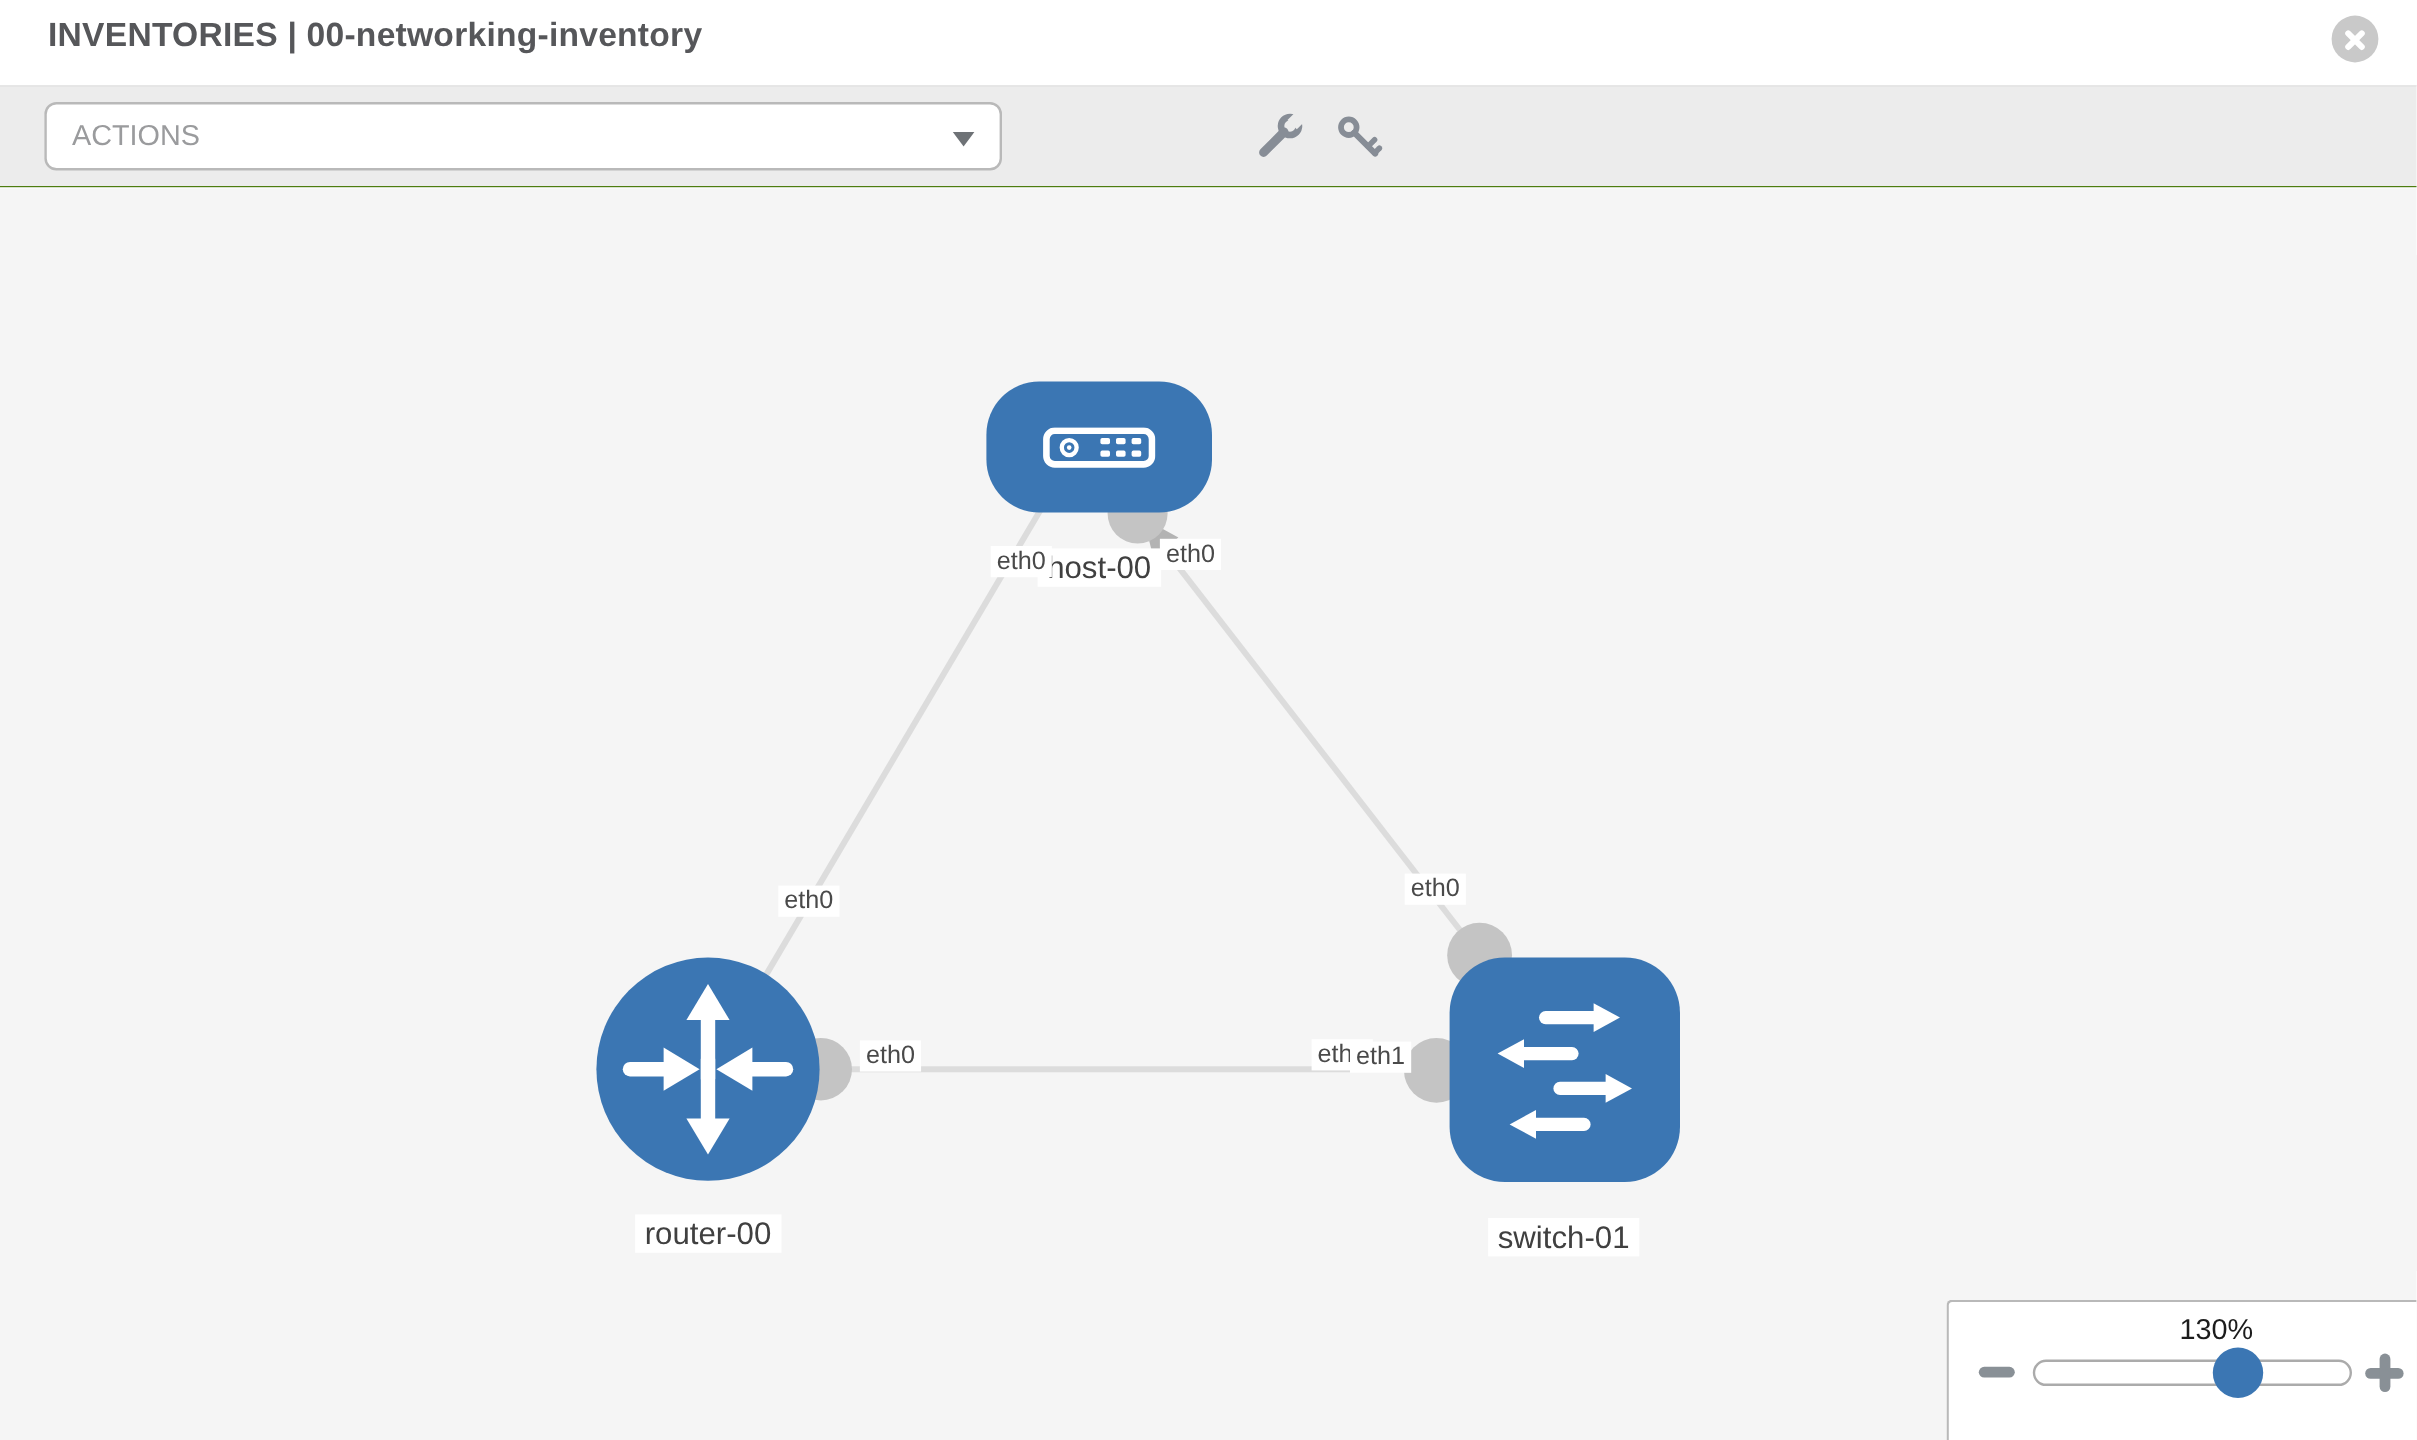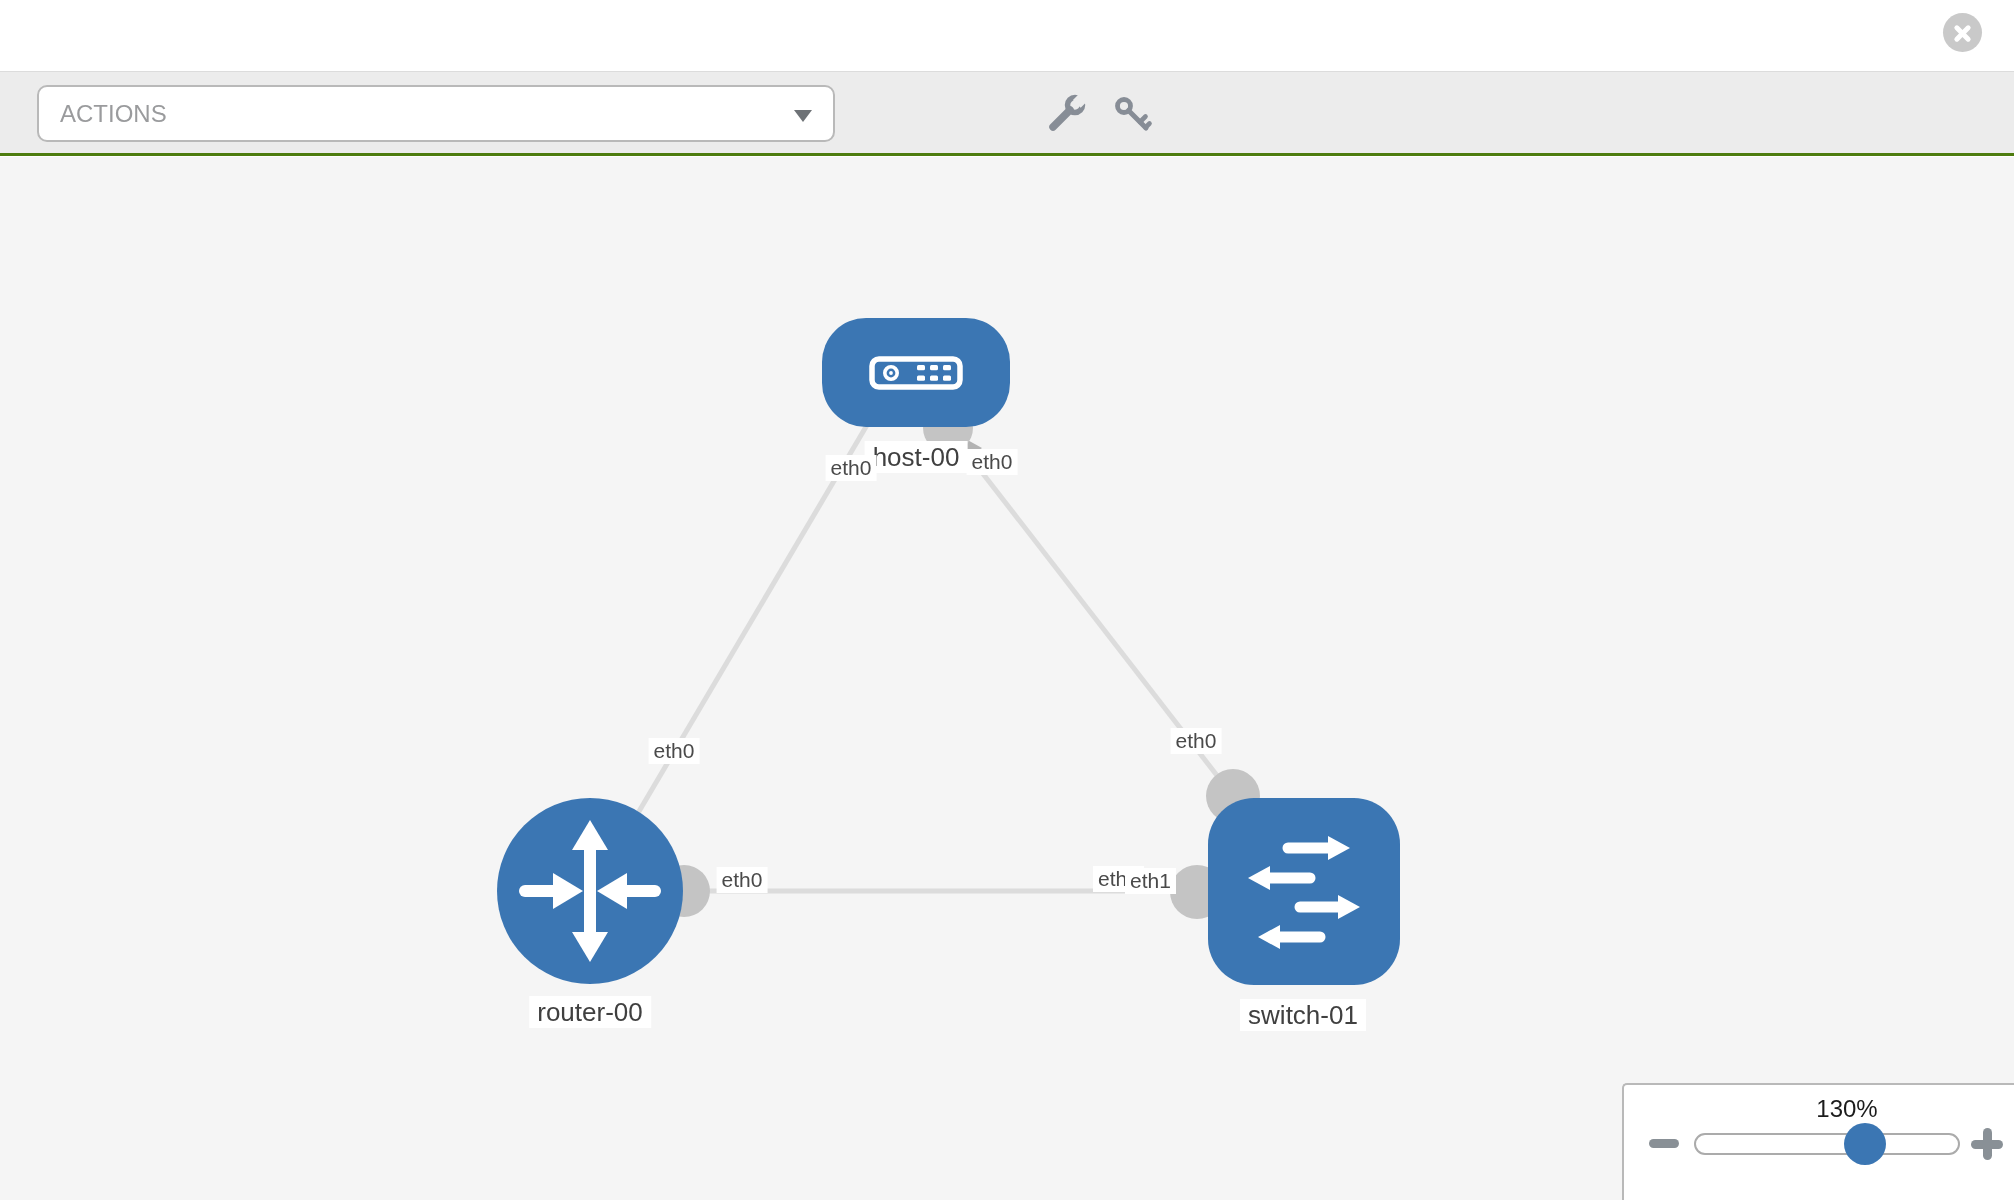--- a/index.html
+++ b/index.html
@@ -8,21 +8,21 @@
   
   .app-header { position:absolute; left:0; top:0; width:100%; height:71px; background:#fff; z-index:5; }
   .page-title { position:absolute; left:40px; top:13px; font-size:28px; font-weight:700; color:#56575a; letter-spacing:.2px; white-space:nowrap; }
   .close-btn { position:absolute; left:1943px; top:13px; width:39px; height:39px; border-radius:50%; background:#c9c9c9; cursor:pointer; }
   .close-btn .bar { position:absolute; left:9px; top:17.5px; width:21px; height:5px; border-radius:3px; background:#fff; }
   .close-btn .bar.a { transform:rotate(45deg); }
   .close-btn .bar.b { transform:rotate(-45deg); }
 
   
   .toolbar { position:absolute; left:0; top:71px; width:100%; height:85px; background:#ececec;
-             border-top:1px solid #dcdcdc; border-bottom:3px solid #4d7c0f; box-sizing:border-box; z-index:5; }
+             border-top:1px solid #dcdcdc; border-bottom:1px solid #4d7c0f; box-sizing:border-box; z-index:5; }
   .select-box { position:absolute; top:13px; height:57px; background:#fff; border:2px solid #b9b9b9;
                 border-radius:10px; box-sizing:border-box; cursor:pointer; }
   .select-box .select-label { display:block; line-height:53px; padding-left:21px; font-size:24px; color:#9a9b9d; }
   .caret { position:absolute; right:21px; top:23px; width:0; height:0;
            border-left:9px solid transparent; border-right:9px solid transparent; border-top:12px solid #6e7276; }
   .actions-box { left:37px; width:798px; }
   .search-box { left:1183px; width:797px; }
   .tool-btn { position:absolute; background:none; border:none; padding:0; cursor:pointer; }
   .tool-btn.wrench { left:1043px; top:19px; width:46px; height:46px; }
   .tool-btn.key    { left:1112px; top:22px; width:42px; height:42px; }
@@ -31,21 +31,21 @@
   .canvas { position:absolute; left:0; top:157px; width:2014px; height:1043px; background:#f5f5f5; z-index:0; }
   .net-svg { position:absolute; left:0; top:0; width:2014px; height:1200px; z-index:1; }
 
   .node { position:absolute; z-index:2; background:#3b76b3; display:flex; align-items:center; justify-content:center; cursor:pointer; }
   .node-host   { left:822px;  top:318px; width:188px; height:109px; border-radius:44px; }
   .node-router { left:497px;  top:798px; width:186px; height:186px; border-radius:50%; }
   .node-switch { left:1208px; top:798px; width:192px; height:187px; border-radius:46px; }
 
   .chip, .node-label { position:absolute; z-index:3; background:#fff; color:#4a4a4a; white-space:nowrap; transform:translate(-50%,-50%); }
   .chip { font-size:21px; line-height:24px; padding:1px 5px; }
-  .node-label { font-size:26px; line-height:30px; padding:1px 8px; color:#404040; }
+  .node-label { font-size:26px; line-height:30px; padding:1px 8px; color:#404040;margin-top:16px; }
   .chip.abs { transform:none; }
 
   
   .zoom-panel { position:absolute; left:1622px; top:1083px; width:392px; height:117px; background:#fff;
                 border-top:2px solid #b9b9b9; border-left:2px solid #b9b9b9; border-top-left-radius:5px;
                 box-sizing:border-box; z-index:4; }
   .zoom-level { position:absolute; left:0; top:10px; width:100%; text-align:center; font-size:24px; color:#1c1c1c;padding-left:28px; }
   .zoom-minus { position:absolute; left:25px; top:54px; width:30px; height:9px; border-radius:5px; background:#899096; cursor:pointer; }
   .zoom-plus  { position:absolute; left:347px; top:43px; width:32px; height:32px; cursor:pointer; }
   .zoom-plus .h { position:absolute; left:0; top:12px; width:32px; height:9px; border-radius:5px; background:#899096; }
@@ -158,19 +158,20 @@
         <circle cx="-9" cy="-9" r="6.5" fill="none" stroke="#878d96" stroke-width="4.8"></circle>
         <line x1="-4.5" y1="-4.5" x2="13" y2="13" stroke="#878d96" stroke-width="5" stroke-linecap="round"></line>
         <line x1="7" y1="7" x2="12.5" y2="1.5" stroke="#878d96" stroke-width="4.6" stroke-linecap="round"></line>
         <line x1="12.5" y1="12.5" x2="16.5" y2="8.5" stroke="#878d96" stroke-width="4.6" stroke-linecap="round"></line>
       </svg>
     </button>
 
   </div>
 
   <div class="app-header">
+    <div class="page-title">INVENTORIES | 00-networking-inventory</div>
     <div class="close-btn">
       <div class="bar a"></div>
       <div class="bar b"></div>
     </div>
   </div>
 
 </div>
 
 </body></html>

